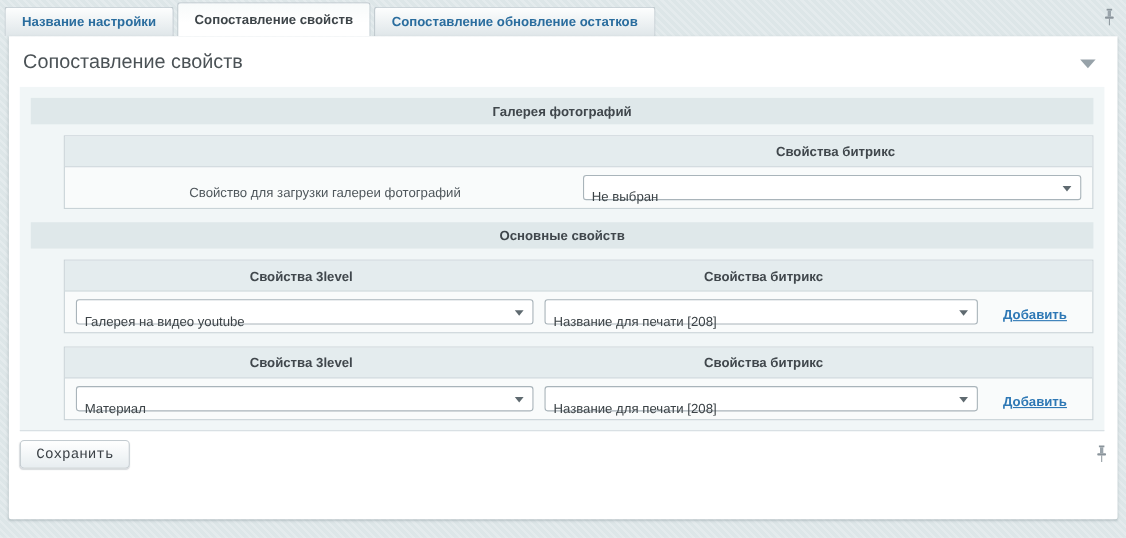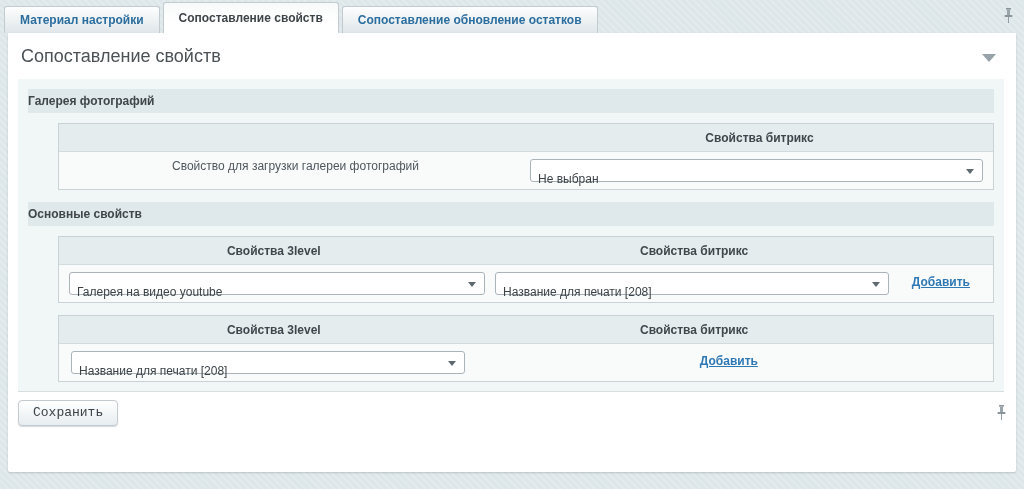--- a/index.html
+++ b/index.html
@@ -35,29 +35,29 @@
   .collapse-arrow{
     position:absolute;right:20px;top:21px;width:0;height:0;cursor:pointer;
     border-left:7px solid transparent;border-right:7px solid transparent;border-top:8px solid #97a2a9;
   }
   
   .settings{
     margin:0 12px 0 10px;background:#f1f6f7;border-bottom:1px solid #d6dee1;
     padding:10px 10px 9px 10px;box-sizing:border-box;
   }
   .band{
-    height:24px;line-height:24px;background:#dfe8ea;
+    height:24px;line-height:24px;text-align:center;background:#dfe8ea;
     font-size:12px;font-weight:bold;color:#40474c;margin-bottom:10px;
   }
   .map-table{
     border:1px solid #c9d3d7;background:#f9fbfb;margin-bottom:12px;margin-left:30px;
   }
   .thead{display:flex;background:#e4ecee;border-bottom:1px solid #d2dbde;height:27px;align-items:center;}
   .th{font-size:12px;font-weight:bold;color:#40474c;text-align:center;}
-  .trow{display:flex;align-items:flex-start;padding:7px 6px;}
+  .trow{display:flex;align-items:flex-end;padding:7px 6px;}
   .c50{width:50%;box-sizing:border-box;padding:0 4px;}
   .cL{width:46%;box-sizing:border-box;padding:0 4px;}
   .cR{width:44%;box-sizing:border-box;padding:0 6px;}
   .cA{flex:1;text-align:center;}
   .row-label{font-size:12px;color:#4f575c;text-align:center;display:block;}
   
   .select{
     position:relative;box-sizing:border-box;width:100%;height:23px;
     background:#fff;border:1px solid #a9b4ba;border-radius:3px;
     display:flex;align-items:center;padding:16px 24px 0 7px;cursor:pointer;
@@ -78,21 +78,21 @@
     padding:4px 14px 5px;cursor:pointer;
     box-shadow:0 1px 1px rgba(90,105,115,.25);
   }
   .pin-bottom{position:absolute;right:8px;top:12px;}
   .pin-svg{display:block;}
 </style>
 </head>
 <body>
 
 <div class="tabbar">
-  <div class="tab">Материал настройки</div>
+  <div class="tab">Название настройки</div>
   <div class="tab active">Сопоставление свойств</div>
   <div class="tab">Сопоставление обновление остатков</div>
   <span class="pin-top">
     <svg class="pin-svg" width="13" height="18" viewBox="0 0 13 18">
       <rect x="4" y="1" width="5" height="1.6" fill="#8a949b"></rect>
       <rect x="5" y="2.6" width="3" height="5.4" fill="#9aa4ab"></rect>
       <rect x="2.5" y="8" width="8" height="2" rx="0.8" fill="#8a949b"></rect>
       <rect x="6.1" y="10" width="0.9" height="6" fill="#8a949b"></rect>
     </svg>
   </span>
@@ -152,20 +152,26 @@
       </div>
     </div>
 
     <div class="map-table" style="margin-bottom:0;">
       <div class="thead">
         <div class="th cL">Свойства 3level</div>
         <div class="th cR">Свойства битрикс</div>
         <div class="th cA"></div>
       </div>
       <div class="trow">
+        <div class="cL">
+          <div class="select">
+            <span class="select-text">Материал</span>
+            <span class="caret"></span>
+          </div>
+        </div>
         <div class="cR">
           <div class="select">
             <span class="select-text">Название для печати [208]</span>
             <span class="caret"></span>
           </div>
         </div>
         <div class="cA">
           <a class="add-link">Добавить</a>
         </div>
       </div>

